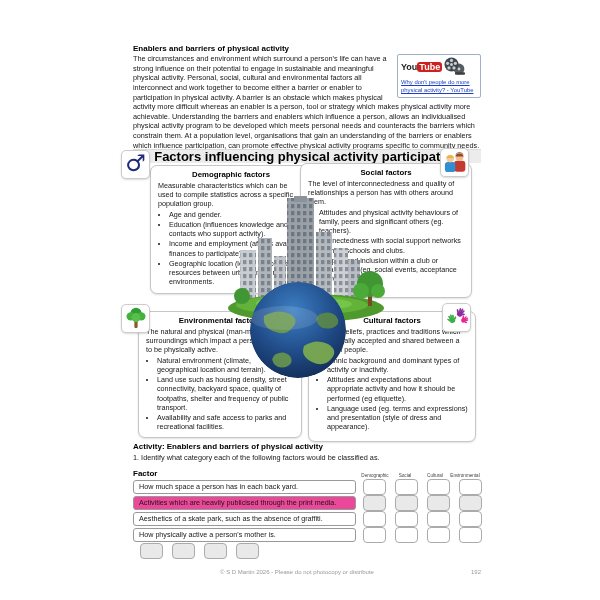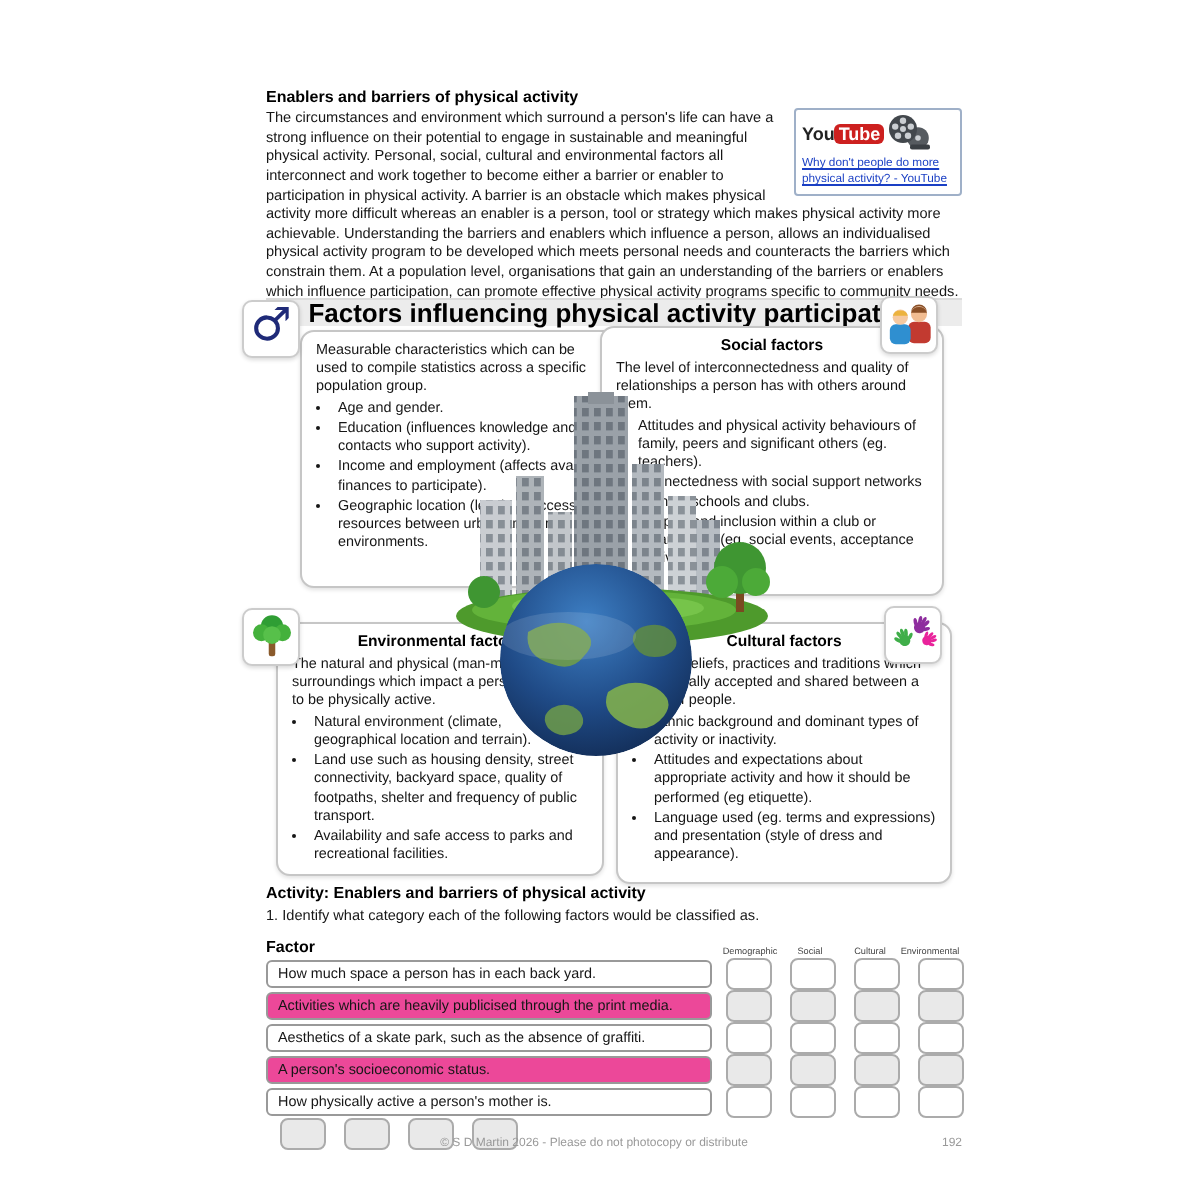--- a/index.html
+++ b/index.html
@@ -142,20 +142,21 @@
             <ellipse cx="3.6" cy="-1.2" rx="1" ry="2" transform="rotate(45 3.6 -1.2)"></ellipse>
           </g>
         </defs>
         <use href="#handshape" fill="#8e2d9e" transform="translate(16,8) rotate(30)"></use>
         <use href="#handshape" fill="#e9239b" transform="translate(20,15) rotate(60) scale(0.85)"></use>
         <use href="#handshape" fill="#3fae49" transform="translate(8,15) rotate(-20)"></use>
       </svg>
     </div>
 
     <div class="fbox" id="box-demographic">
+      <h3>Demographic factors</h3>
       <p>Measurable characteristics which can be used to compile statistics across a specific population group.</p>
       <ul>
           <li>Age and gender.</li>
           <li>Education (influences knowledge and contacts who support activity).</li>
           <li>Income and employment (affects available finances to participate).</li>
           <li>Geographic location (levels of access to resources between urban and rural environments.</li>
         </ul>
     </div>
 
     <div class="fbox" id="box-social">
@@ -279,29 +280,20 @@
         </div>
         <div class="act-row">
           <div class="pill">Aesthetics of a skate park, such as the absence of graffiti.</div>
           <div class="cbs">
             <div class="cb"></div>
             <div class="cb"></div>
             <div class="cb"></div>
             <div class="cb"></div>
           </div>
         </div>
-        <div class="act-row alt">
-          <div class="pill">A person's socioeconomic status.</div>
-          <div class="cbs">
-            <div class="cb"></div>
-            <div class="cb"></div>
-            <div class="cb"></div>
-            <div class="cb"></div>
-          </div>
-        </div>
         <div class="act-row">
           <div class="pill">How physically active a person's mother is.</div>
           <div class="cbs">
             <div class="cb"></div>
             <div class="cb"></div>
             <div class="cb"></div>
             <div class="cb"></div>
           </div>
         </div>
         <div class="act-row alt">

